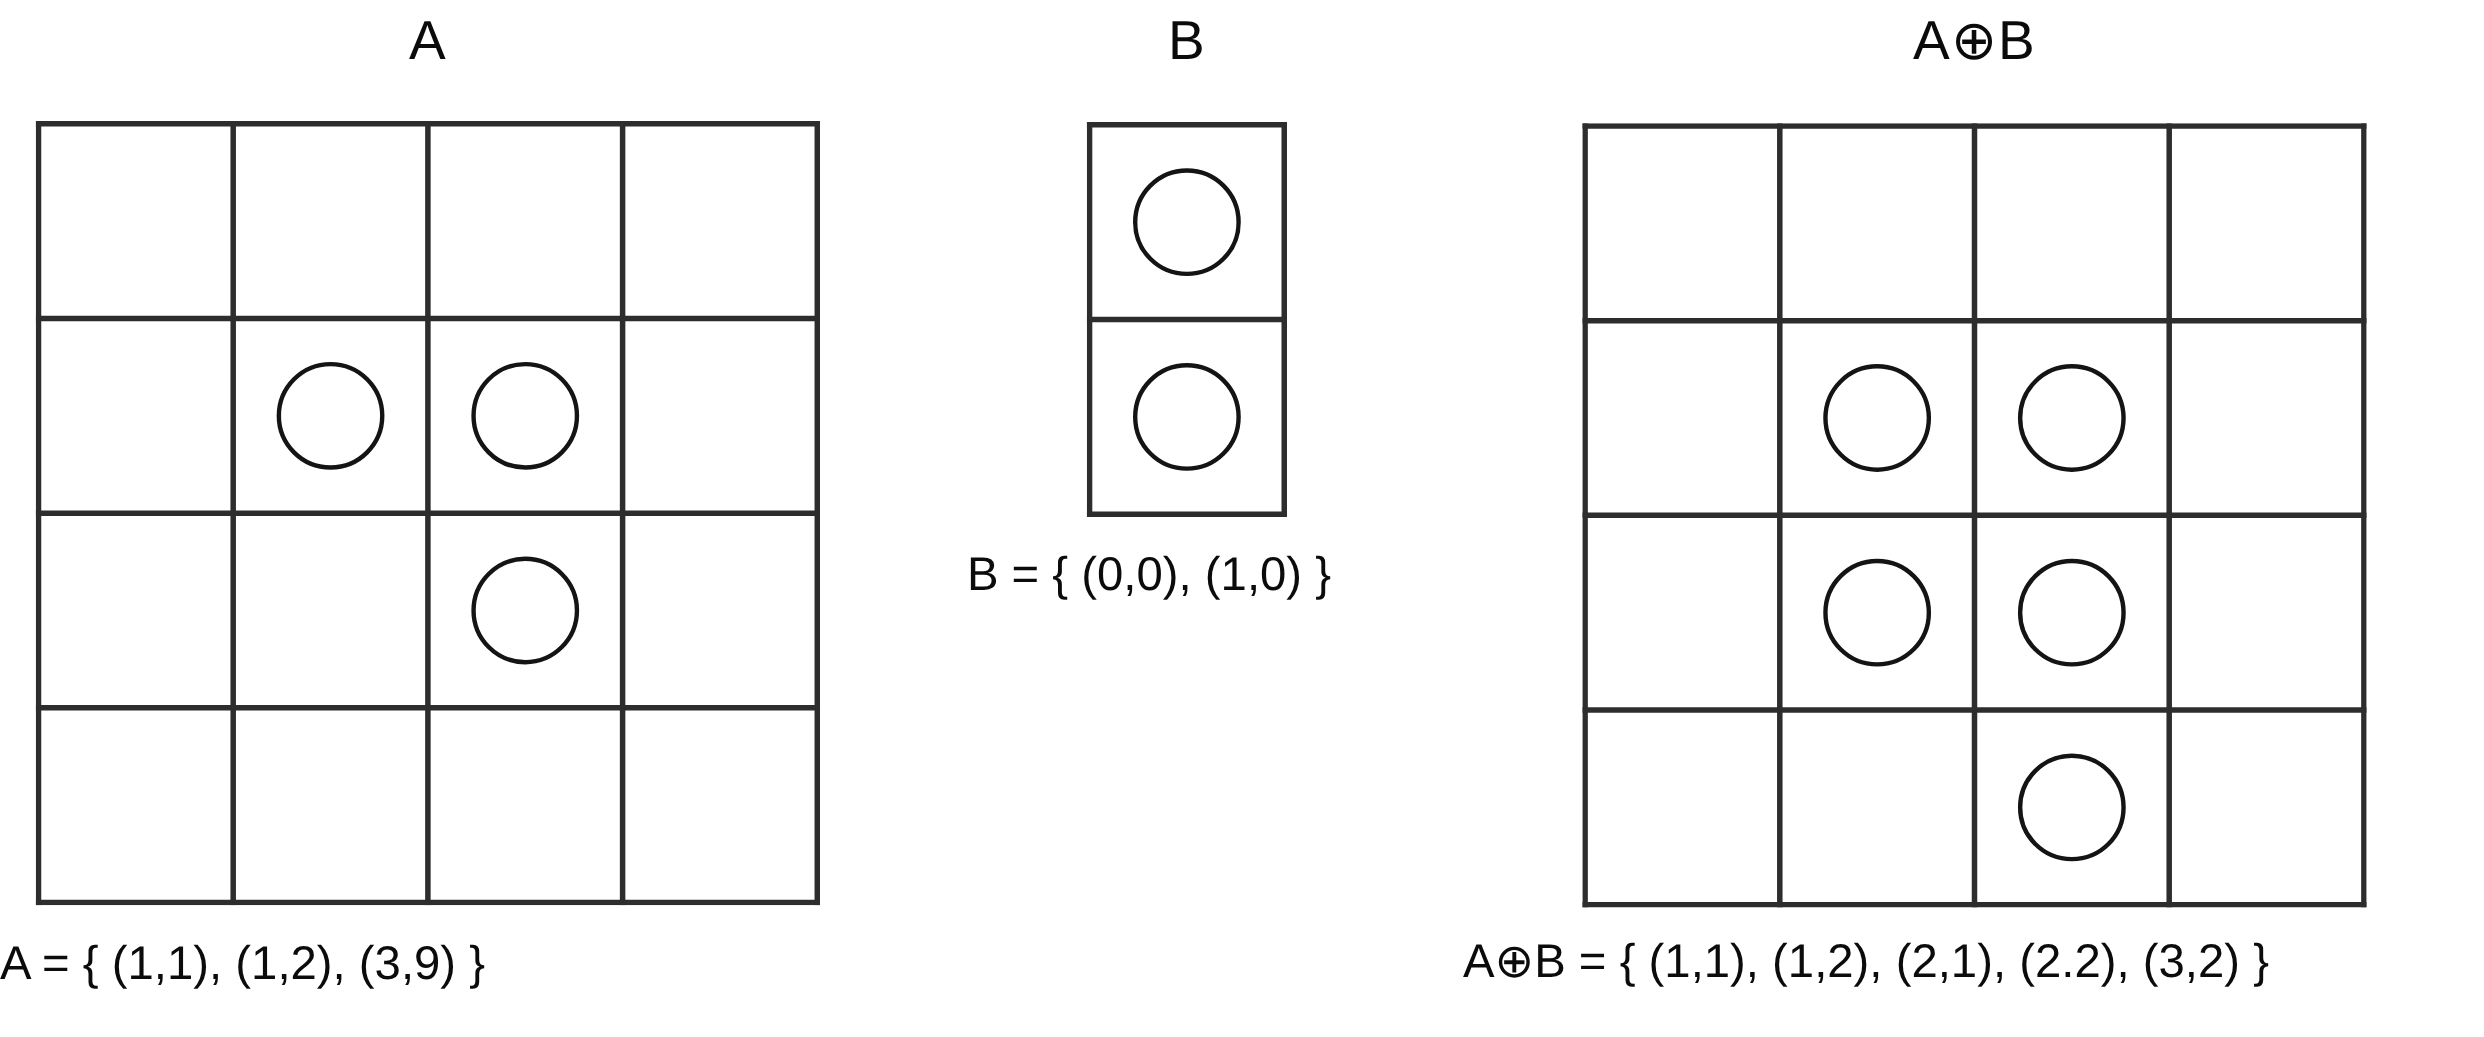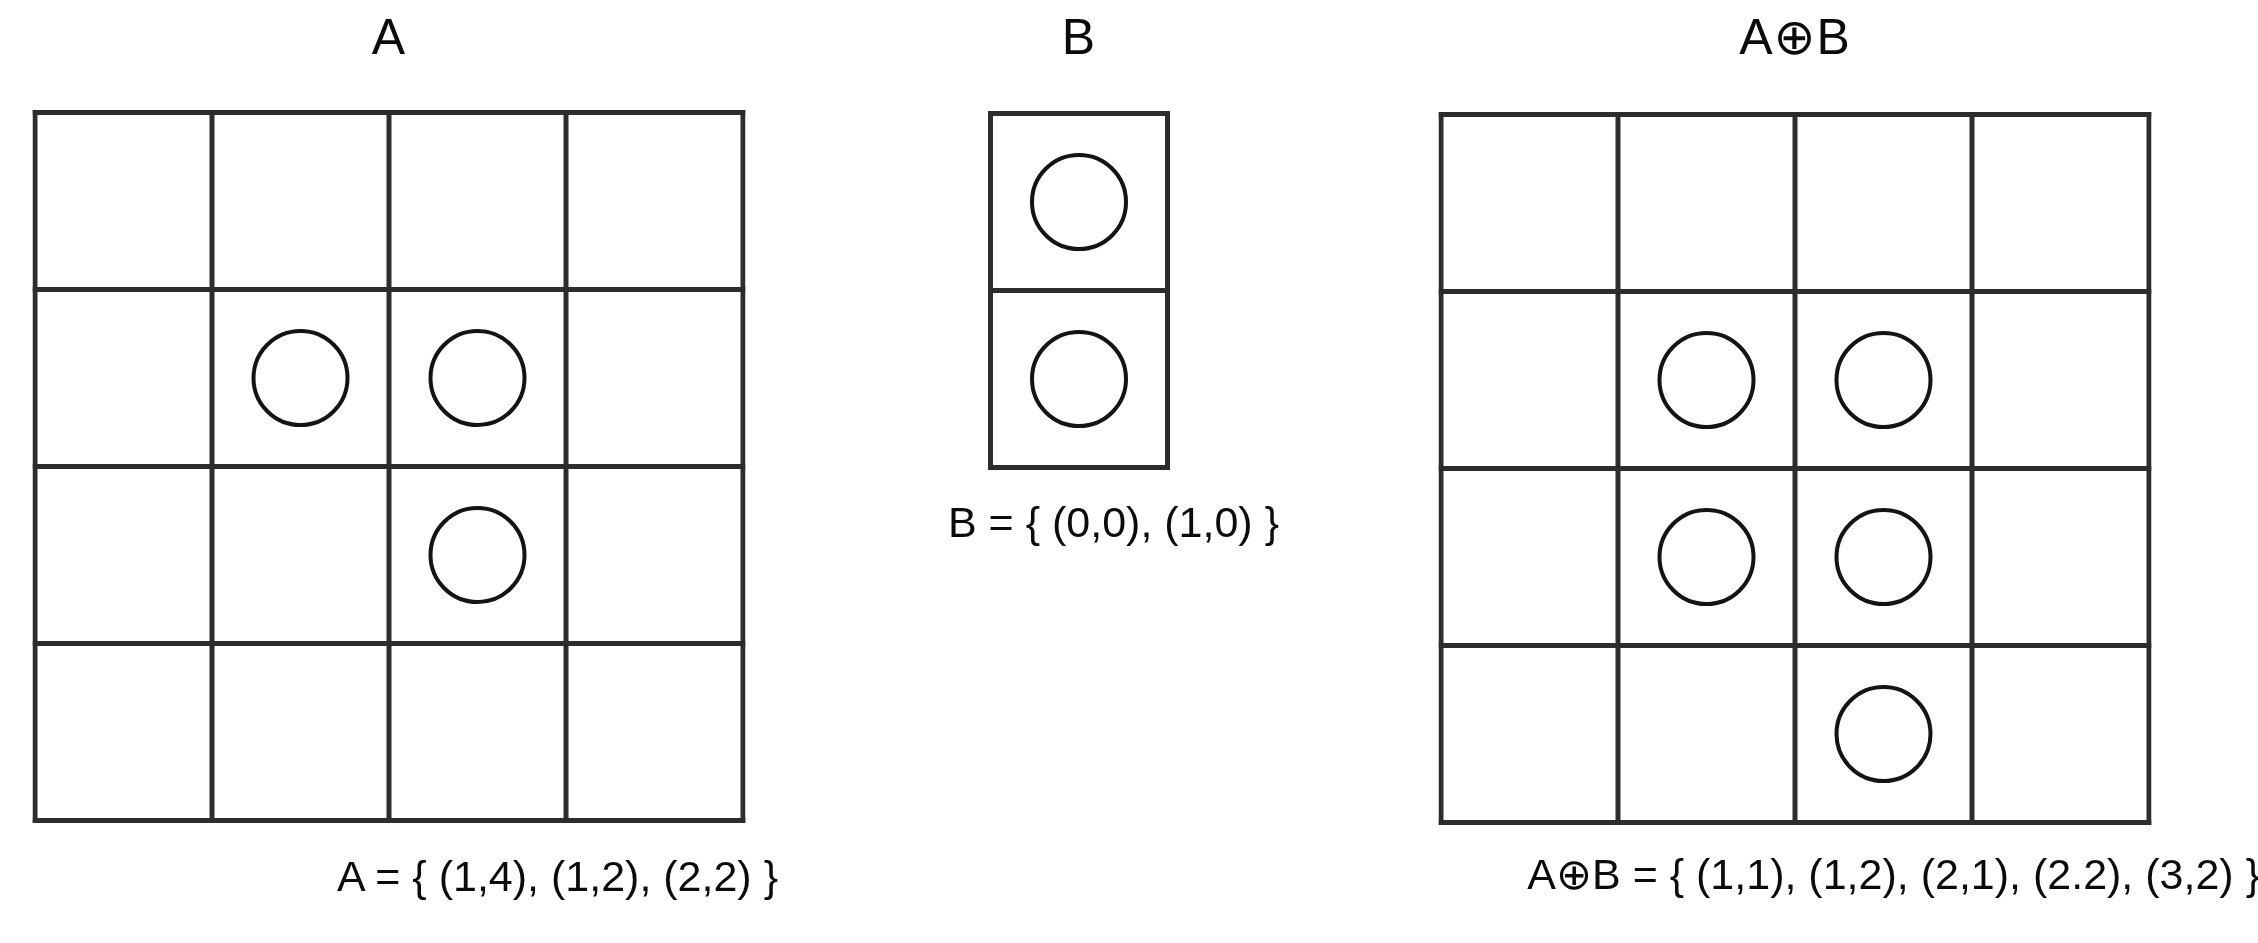--- a/index.html
+++ b/index.html
@@ -37,21 +37,21 @@
   }
   .grid-holder {
     position: absolute;
     left: 50%;
     transform: translateX(-50%);
   }
   .caption {
     position: absolute;
     left: 0;
     width: 100%;
-    text-align: right;
+    text-align: left;
     font-size: 43px;
     line-height: 1.15;
     color: #0b0b0b;
     white-space: nowrap;
   }
   
   .panel-a  { left: 0px;    width: 778px; }
   .panel-b  { left: 879px;  width: 400px; }
   .panel-ab { left: 1330px; width: 930px; }
   .panel-a  .grid-holder { top: 110px; }
@@ -79,21 +79,21 @@
           <line x1="0" x2="713" y1="2.5" y2="2.5" stroke="#2d2d2d" stroke-width="5"></line>
           <line x1="0" x2="713" y1="179.5" y2="179.5" stroke="#2d2d2d" stroke-width="5"></line>
           <line x1="0" x2="713" y1="356.5" y2="356.5" stroke="#2d2d2d" stroke-width="5"></line>
           <line x1="0" x2="713" y1="533.5" y2="533.5" stroke="#2d2d2d" stroke-width="5"></line>
           <line x1="0" x2="713" y1="710.5" y2="710.5" stroke="#2d2d2d" stroke-width="5"></line>
           <circle cx="268" cy="268" r="47" fill="none" stroke="#141414" stroke-width="4"></circle>
           <circle cx="445" cy="268" r="47" fill="none" stroke="#141414" stroke-width="4"></circle>
           <circle cx="445" cy="445" r="47" fill="none" stroke="#141414" stroke-width="4"></circle>
         </svg>
       </div>
-    <div class="caption">A = { (1,4), (1,2), (2,2) }</div>
+    <div class="caption">A = { (1,1), (1,2), (3,9) }</div>
   </section>
 
   <section class="panel panel-b">
     <div class="panel-title">B</div>
     <div class="grid-holder">
         <svg width="182" height="359" viewBox="0 0 182 359">
           <line x1="2.5" x2="2.5" y1="0" y2="359" stroke="#2d2d2d" stroke-width="5"></line>
           <line x1="179.5" x2="179.5" y1="0" y2="359" stroke="#2d2d2d" stroke-width="5"></line>
           <line x1="0" x2="182" y1="2.5" y2="2.5" stroke="#2d2d2d" stroke-width="5"></line>
           <line x1="0" x2="182" y1="179.5" y2="179.5" stroke="#2d2d2d" stroke-width="5"></line>

